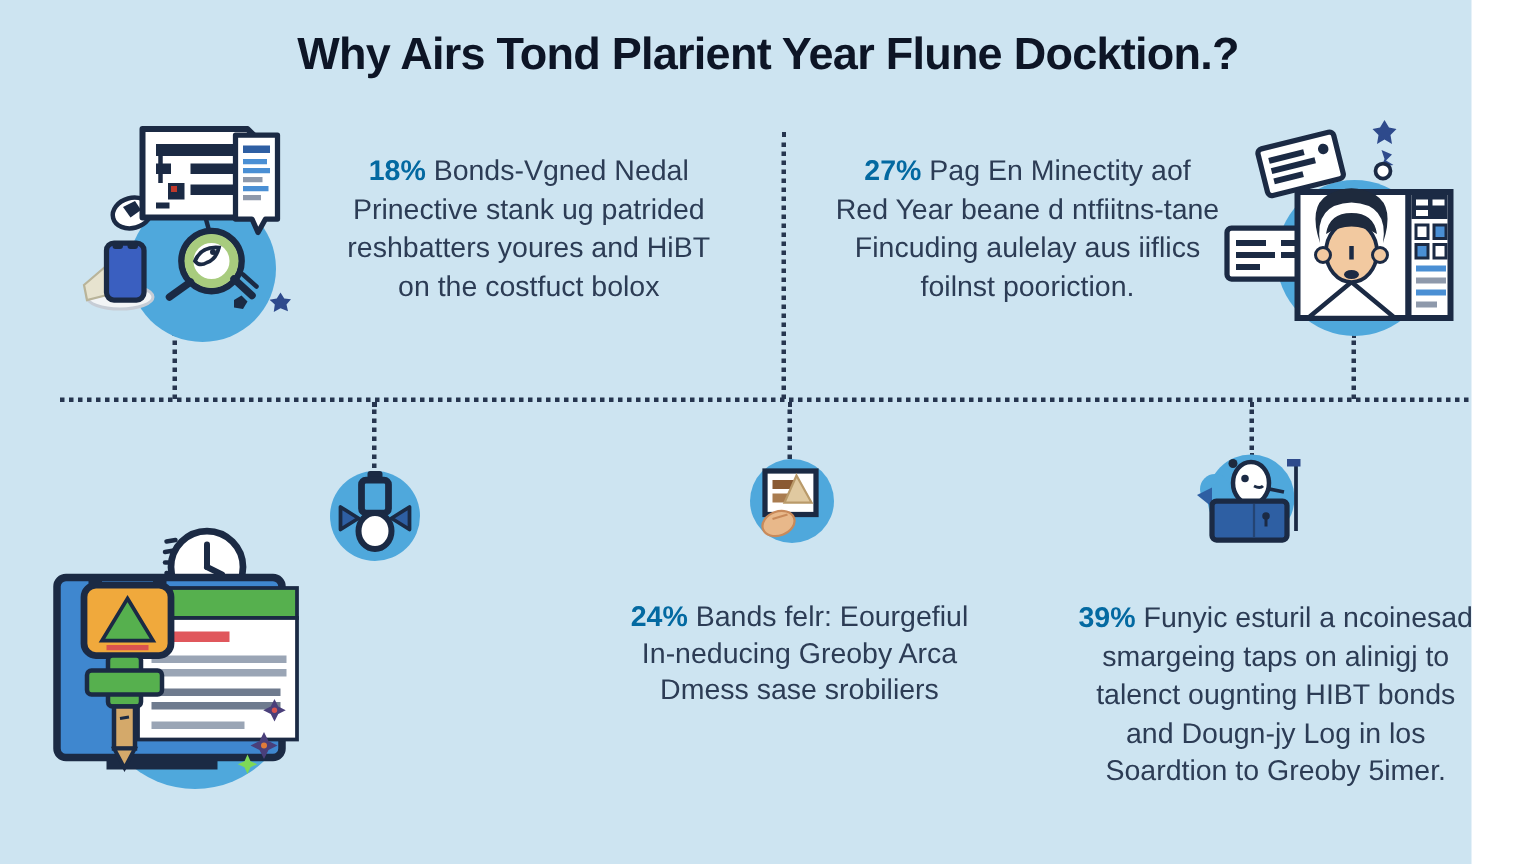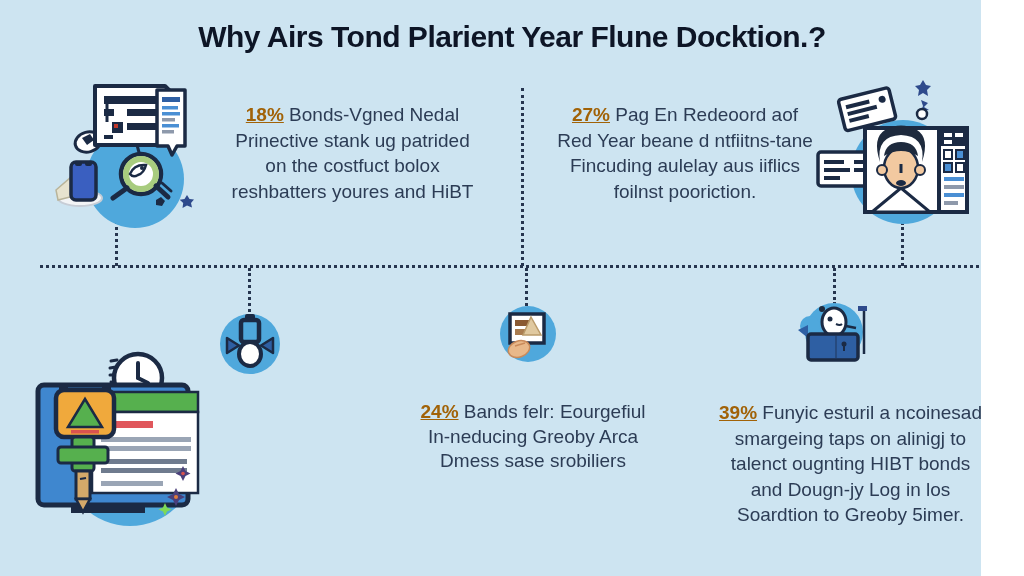--- a/index.html
+++ b/index.html
@@ -10,21 +10,21 @@
   }
   .title{
     position:absolute; left:0; top:20px; width:1024px;
     text-align:center; font-size:30px; font-weight:800;
     letter-spacing:-0.5px; color:#0d1526;
   }
   .txt{
     position:absolute; text-align:center; color:#2c3c55;
     font-size:19px; line-height:25.5px; font-weight:500;
   }
-  .pct{ font-weight:800; color:#a16207;text-decoration:underline; }
+  .pct{ font-weight:800; color:#0369a1; }
   .dot-h{ position:absolute; height:0; border-top:3px dotted #26354f; }
   .dot-v{ position:absolute; width:0; border-left:3px dotted #26354f; }
   svg{ position:absolute; overflow:visible; }
 </style>
 </head>
 <body>
 
 <div id="stage">
 
   <div class="title">Why Airs Tond Plarient Year Flune Docktion.?</div>
@@ -210,26 +210,26 @@
     <path d="M2 30 l10 -5 v13 z" fill="#2e5fa3"></path>
     <rect x="12" y="34" width="50" height="26" rx="3" fill="#2e5fa3" stroke="#1b2a44" stroke-width="3.5"></rect>
     <line x1="40" y1="36" x2="40" y2="58" stroke="#1b2a44" stroke-width="1.5" opacity="0.5"></line>
     <circle cx="48" cy="44" r="2.5" fill="#1b2a44"></circle>
     <line x1="48" y1="46" x2="48" y2="51" stroke="#1b2a44" stroke-width="2"></line>
   </svg>
 
   <div class="txt" style="left:195px; top:102px; width:315px;">
     <div><span class="pct">18%</span> <span>Bonds-Vgned Nedal</span></div>
     <div>Prinective stank ug patrided</div>
+    <div>reshbatters youres and HiBT</div>
     <div>on the costfuct bolox</div>
-    <div>reshbatters youres and HiBT</div>
   </div>
 
   <div class="txt" style="left:535px; top:102px; width:300px;">
-    <div><span class="pct">27%</span> <span>Pag En Redeoord aof</span></div>
+    <div><span class="pct">27%</span> <span>Pag En Minectity aof</span></div>
     <div>Red Year beane d ntfiitns-tane</div>
     <div>Fincuding aulelay aus iiflics</div>
     <div>foilnst pooriction.</div>
   </div>
 
 
   <div class="txt" style="left:398px; top:400px; width:270px; line-height:24.5px;">
     <div><span class="pct">24%</span> <span>Bands felr: Eourgefiul</span></div>
     <div>In-neducing Greoby Arca</div>
     <div>Dmess sase srobiliers</div>

